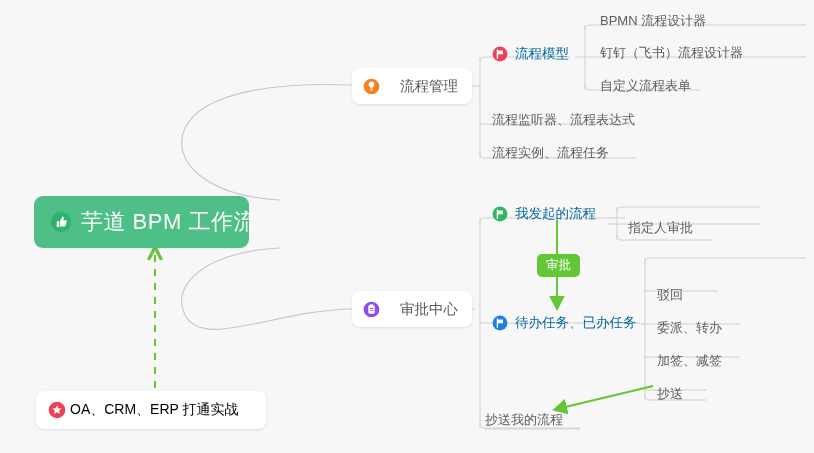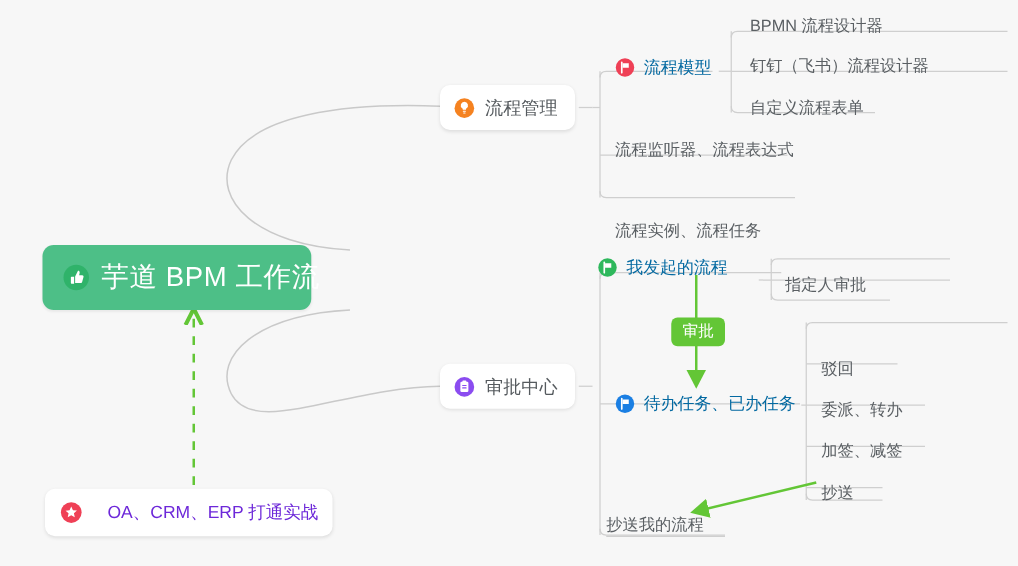--- a/index.html
+++ b/index.html
@@ -35,20 +35,21 @@
   .branch{
     position:absolute;
     background:#ffffff;
     border-radius:8px;
     display:flex;align-items:center;
     height:36px;
     padding:0 14px 0 11px;
     box-sizing:border-box;
     box-shadow:0 1px 3px rgba(0,0,0,.10);
     white-space:nowrap;
+    gap:12px;
   }
   .branch .label{color:#555a5e;font-size:14.5px;margin-left:8px;}
   .branch .ic{display:flex;align-items:center;}
 
   
   .n2{
     position:absolute;
     display:flex;align-items:center;
     height:22px;white-space:nowrap;
   }
@@ -79,21 +80,21 @@
     position:absolute;
     left:36px;top:391px;
     width:230px;height:38px;
     background:#ffffff;
     border-radius:8px;
     display:flex;align-items:center;
     padding:0 12px;box-sizing:border-box;
     box-shadow:0 1px 3px rgba(0,0,0,.10);
     white-space:nowrap;
   }
-  .callout .label{color:#6d28d9;font-size:14px;margin-left:20px;}
+  .callout .label{color:#000000;font-size:14px;margin-left:4px;}
 
   .ic svg{display:block;}
 </style>
 </head>
 <body>
 
 <div id="canvas">
 
   <svg class="links" viewBox="0 0 814 453" xmlns="http://www.w3.org/2000/svg">
     <g fill="none" stroke="#c9c9c9" stroke-width="1.2">
@@ -193,36 +194,36 @@
       </svg>
     </span>
     <span class="label">流程模型</span>
   </div>
 
   <div class="leaf" style="left:600px;top:11px;">BPMN 流程设计器</div>
   <div class="leaf" style="left:600px;top:43px;">钉钉（飞书）流程设计器</div>
   <div class="leaf" style="left:600px;top:76px;">自定义流程表单</div>
 
   <div class="leaf" style="left:492px;top:110px;">流程监听器、流程表达式</div>
-  <div class="leaf" style="left:492px;top:143px;margin-top:32px;">流程实例、流程任务</div>
+  <div class="leaf" style="left:492px;top:143px;">流程实例、流程任务</div>
 
   <div class="branch" style="left:352px;top:291px;">
     <span class="ic">
       <svg width="17" height="17" viewBox="0 0 18 18">
         <circle cx="9" cy="9" r="8.3" fill="#8b4cf0"></circle>
         <rect x="5.6" y="4.6" width="6.8" height="8.8" rx="1.1" fill="#fff"></rect>
         <rect x="7.3" y="3.5" width="3.4" height="2" rx=".7" fill="#fff"></rect>
         <rect x="7.1" y="7.4" width="3.8" height=".95" rx=".45" fill="#8b4cf0"></rect>
         <rect x="7.1" y="9.4" width="3.8" height=".95" rx=".45" fill="#8b4cf0"></rect>
       </svg>
     </span>
     <span class="label">审批中心</span>
   </div>
 
-  <div class="n2" style="left:478px;top:203px;">
+  <div class="n2" style="left:492px;top:203px;">
     <span class="ic">
       <svg width="16" height="16" viewBox="0 0 18 18">
         <circle cx="9" cy="9" r="8.3" fill="#2eb85c"></circle>
         <path d="M6.1 4.4v9.4" stroke="#fff" stroke-width="1.5" stroke-linecap="round"></path>
         <path d="M6.8 5.1h5.6v4.2H6.8z" fill="#fff"></path>
       </svg>
     </span>
     <span class="label">我发起的流程</span>
   </div>
 

